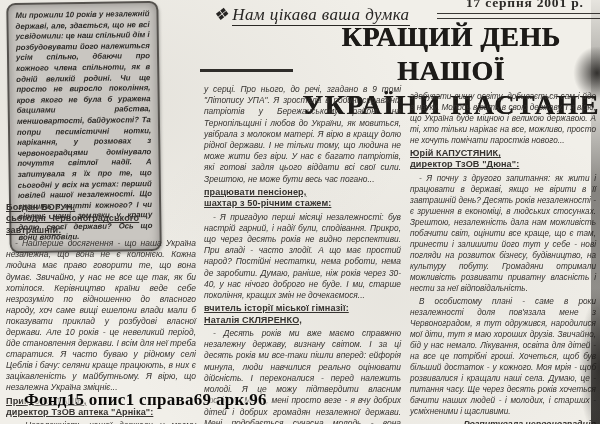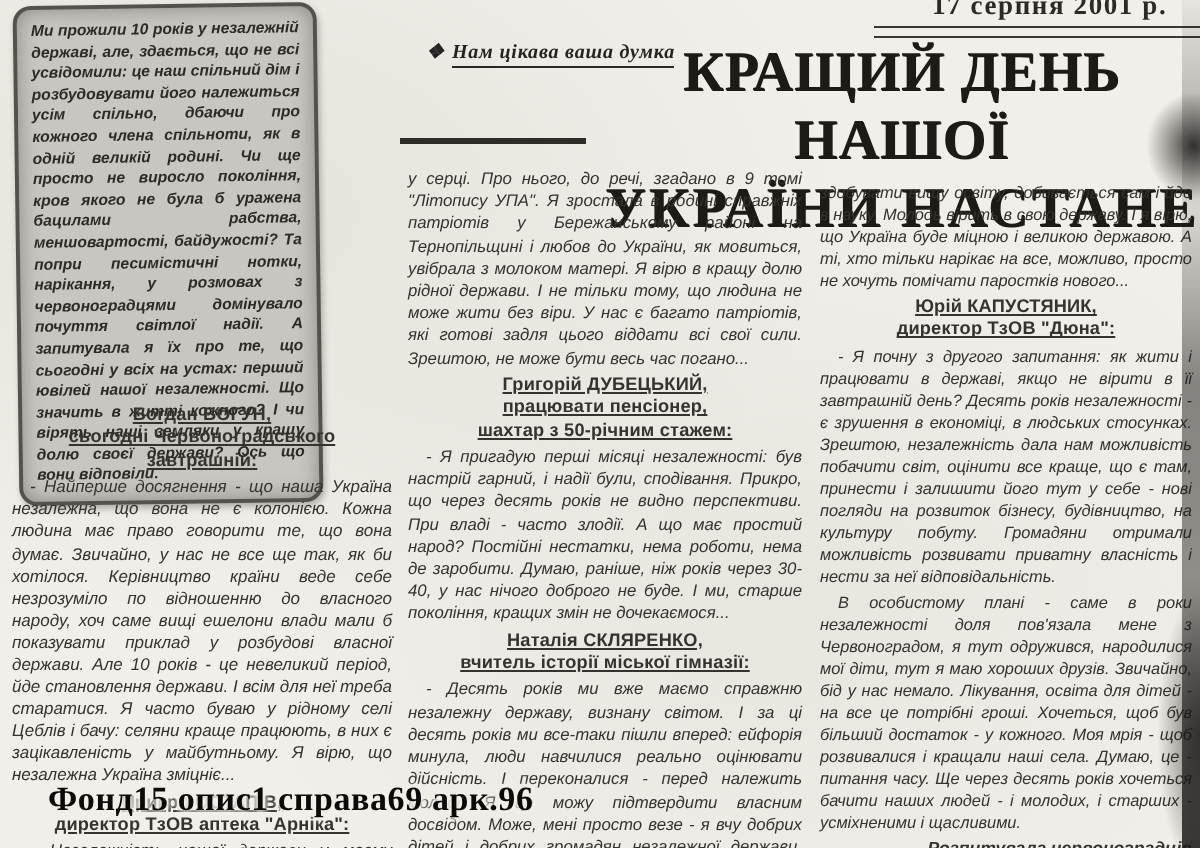--- a/index.html
+++ b/index.html
@@ -3,23 +3,23 @@
 <meta charset="utf-8">
 <style>
   html,body{margin:0;padding:0;background:#888;}
   #scan{position:relative;width:600px;height:424px;overflow:hidden;
     background:
       radial-gradient(ellipse at 18% 25%, rgba(120,114,102,0.10), transparent 45%),
       radial-gradient(ellipse at 65% 70%, rgba(120,114,102,0.08), transparent 50%),
       #f1efe9;
     font-family:"Liberation Sans", sans-serif; color:#35322f;}
   
-  .rubric{position:absolute;left:213px;top:20px;white-space:nowrap;
-    font-family:"Liberation Serif", serif;font-weight:bold;font-style:italic;
-    font-size:10px;color:#262422;}
+  .rubric{position:absolute;left:213px;top:4px;white-space:nowrap;
+    font-family:"Liberation Serif", serif;font-weight:normal;font-style:italic;
+    font-size:17px;color:#262422;}
   .rubric .rt{border-bottom:1.6px solid #2a2825;padding-bottom:1px;margin-left:4px;letter-spacing:0.4px;}
   .pdate{position:absolute;left:466px;top:-5px;white-space:nowrap;
     font-family:"Liberation Serif", serif;font-weight:600;font-size:13.5px;
     letter-spacing:0.8px;color:#2c2a27;}
   .double-rule{position:absolute;left:437px;top:13px;width:163px;height:4px;
     border-top:1.5px solid #3a3835;border-bottom:1.5px solid #3a3835;}
   .headline{position:absolute;left:300px;top:20px;width:302px;margin:0;
     text-align:center;font-family:"Liberation Serif", serif;font-weight:bold;
     font-size:28px;line-height:34px;color:#1d1b18;letter-spacing:0.5px;
     text-shadow:0.4px 0.4px 0 #1d1b18;}
@@ -32,21 +32,21 @@
     font-style:italic;font-weight:bold;font-size:7.8px;line-height:10.6px;
     text-align:justify;color:#2d2b28;
     box-shadow:inset 0 0 10px rgba(60,58,55,0.45), 1px 2px 3px rgba(0,0,0,0.25);}
   
   .col{position:absolute;text-align:justify;}
   #col1{left:6px;top:201px;width:190px;font-size:8.5px;line-height:11.1px;}
   #col2{left:204px;top:84px;width:197px;font-size:8.4px;line-height:11.2px;}
   #col3{left:410px;top:91px;width:186px;font-size:8.2px;line-height:11px;}
   .para{margin:0 0 2px;font-style:italic;}
   .ans{text-indent:9px;}
-  .speaker{text-align:center;font-weight:bold;margin:1px 0 2px;}
+  .speaker{text-align:left;font-weight:bold;margin:1px 0 2px;}
   .speaker div{text-decoration:underline;font-size:9.1px;line-height:11.4px;letter-spacing:0.1px;}
   .byline{text-align:right;font-style:italic;font-weight:bold;font-size:8.8px;line-height:11.5px;margin-top:2px;}
   
   #stamp{position:absolute;left:4px;top:390px;width:260px;z-index:5;
     font-family:"Liberation Serif", serif;font-weight:bold;font-size:17px;
     color:#0b0a09;letter-spacing:0.3px;
     text-shadow:0 0 3px #f1efe9,0 0 3px #f1efe9,0 0 4px #f1efe9,0 0 5px #f1efe9;margin-left:20px;}
   
   .edge-right{position:absolute;right:0;top:0;width:9px;height:100%;z-index:6;
     background:linear-gradient(180deg, rgba(28,26,24,0.05) 0%, rgba(28,26,24,0.25) 12%,
@@ -87,28 +87,27 @@
     <div class="speaker">
       <div>Прикро ОСТАПІВ,</div>
       <div>директор ТзОВ  аптека "Арніка":</div>
     </div>
     <p class="para ans">- Незалежність нашої держави у моєму житті значить дуже багато, адже я - дочка</p>
   </div>
 
   <div id="col2" class="col">
     <p class="para">у серці. Про нього, до речі, згадано в 9 томі "Літопису УПА". Я зростала в родині справжніх патріотів у Бережанському районі на Тернопільщині і любов до України, як мовиться, увібрала з молоком матері. Я вірю в кращу долю рідної держави. І не тільки тому, що людина не може жити без віри. У нас є багато патріотів, які готові задля цього віддати всі свої сили. Зрештою, не може бути весь час погано...</p>
     <div class="speaker">
-      <div>Григорій ДУБЕЦЬКИЙ,</div>
       <div>працювати пенсіонер,</div>
       <div>шахтар з 50-річним стажем:</div>
     </div>
     <p class="para ans">- Я пригадую перші місяці незалежності: був настрій гарний, і надії були, сподівання. Прикро, що через десять років не видно перспективи. При владі - часто злодії. А що має простий народ? Постійні нестатки, нема роботи, нема де заробити. Думаю, раніше, ніж років через 30-40, у нас нічого доброго не буде. І ми, старше покоління, кращих змін не дочекаємося...</p>
     <div class="speaker">
+      <div>вчитель історії міської гімназії:</div>
       <div>Наталія СКЛЯРЕНКО,</div>
-      <div>вчитель історії міської гімназії:</div>
     </div>
     <p class="para ans">- Десять років ми вже маємо справжню незалежну державу, визнану світом. І за ці десять років ми все-таки пішли вперед: ейфорія минула, люди навчилися реально оцінювати дійсність. І переконалися - перед належить молоді. Я це можу підтвердити власним досвідом. Може, мені просто везе - я вчу добрих дітей і добрих громадян незалежної держави. Мені подобається сучасна молодь - вона розумна, смілива, відверта, цілеспрямована, вона хоче</p>
   </div>
 
   <div id="col3" class="col">
     <p class="para">здобувати вищу освіту, добивається сам і йде в науку. Молодь вірить в свою державу. І я вірю, що Україна буде міцною і великою державою. А ті, хто тільки нарікає на все, можливо, просто не хочуть помічати паростків нового...</p>
     <div class="speaker">
       <div>Юрій КАПУСТЯНИК,</div>
       <div>директор ТзОВ "Дюна":</div>
     </div>

